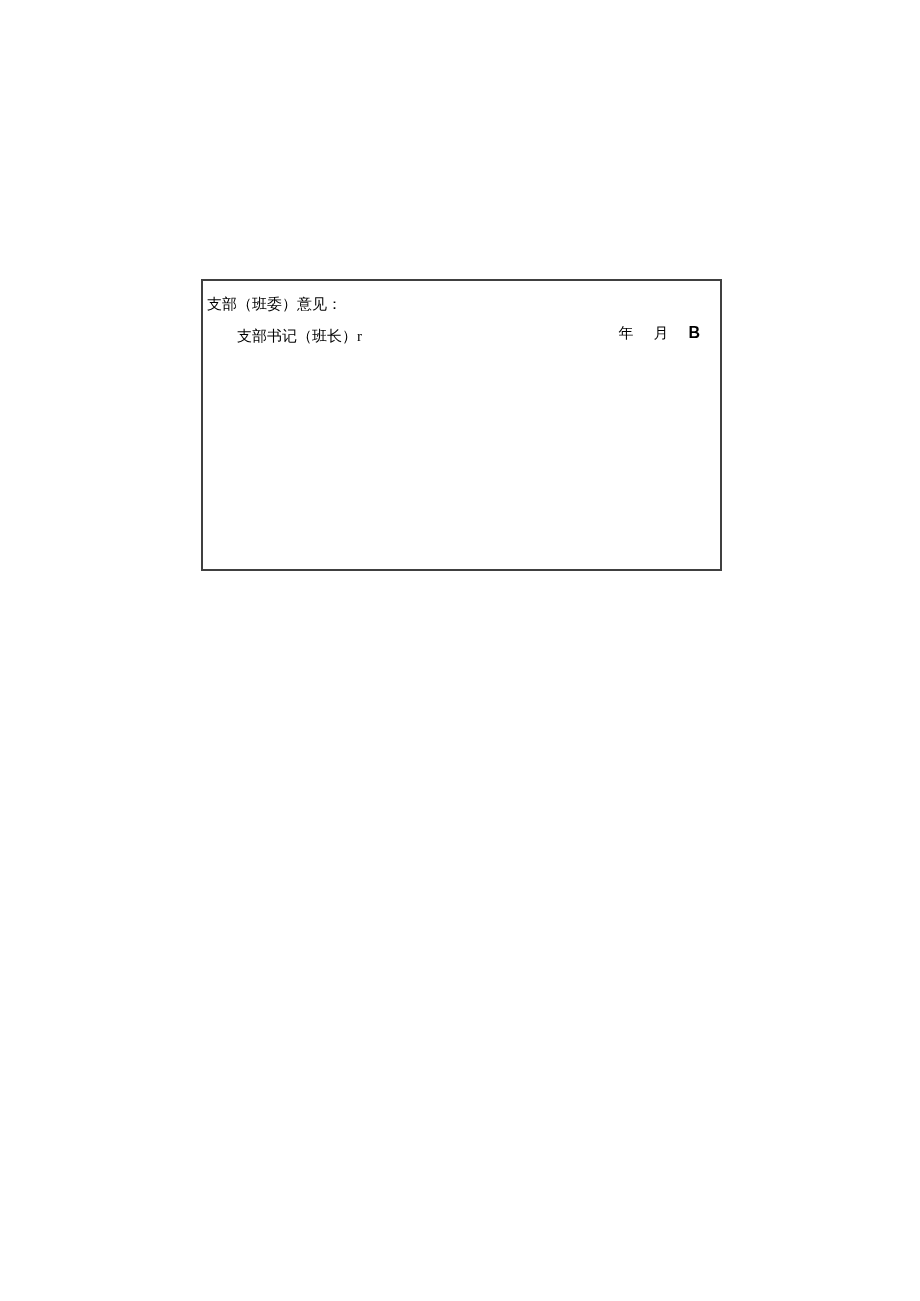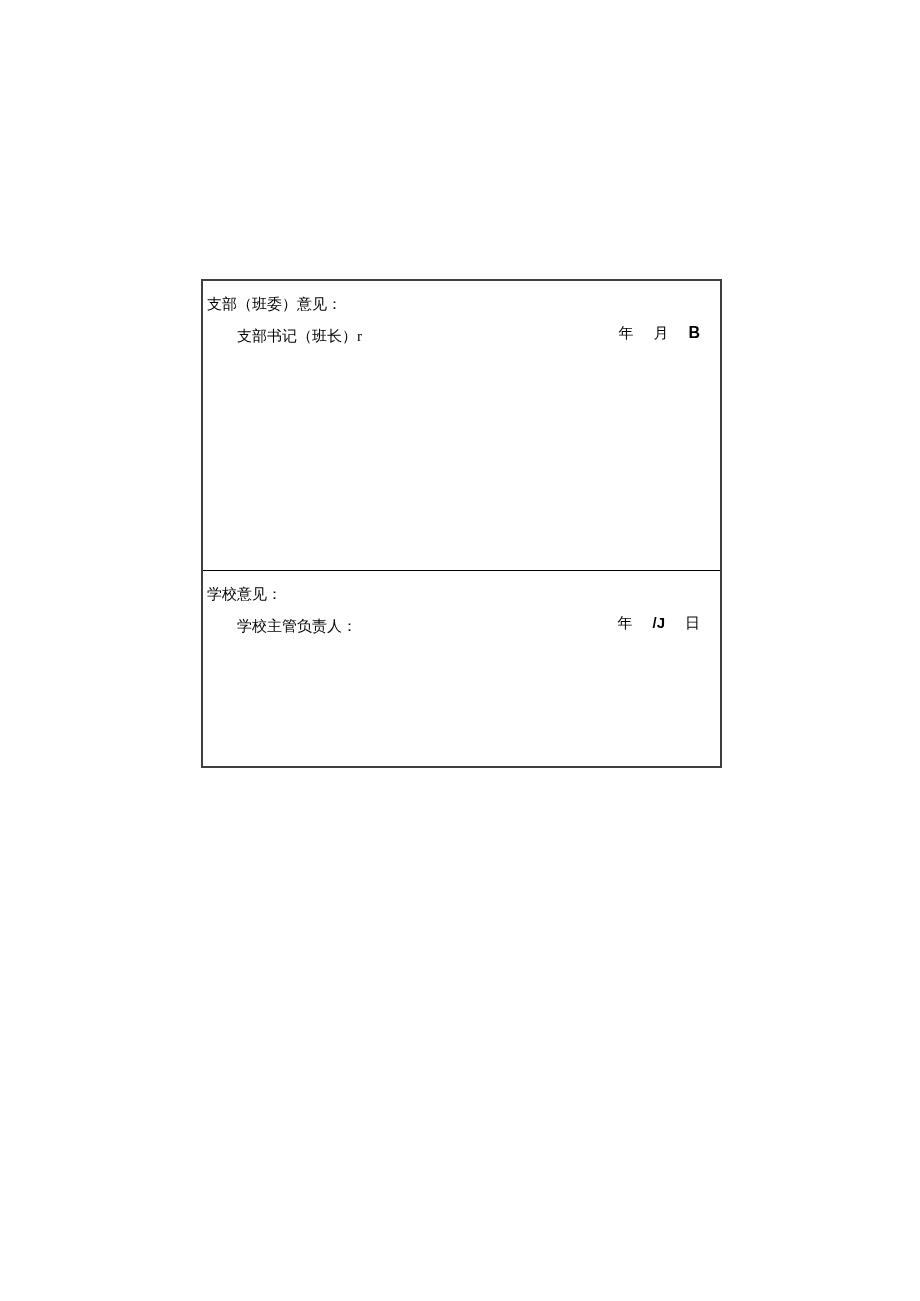--- a/index.html
+++ b/index.html
@@ -88,25 +88,14 @@
     <td class="row1">
       <div class="section-label">支部（班委）意见：</div>
       <div class="signer-label">支部书记（班长）r</div>
       <div class="date-group">
         <span class="date-part">年</span>
         <span class="date-part">月</span>
         <span class="date-part ocr-b">B</span>
       </div>
     </td>
   </tr>
-  <tr>
-    <td class="row3">
-      <div class="section-label">学校意见：</div>
-      <div class="signer-label">学校主管负责人：</div>
-      <div class="date-group">
-        <span class="date-part">年</span>
-        <span class="date-part ocr-slash">/J</span>
-        <span class="date-part">日</span>
-      </div>
-    </td>
-  </tr>
 </tbody>
   </table>
 
 </body></html>

